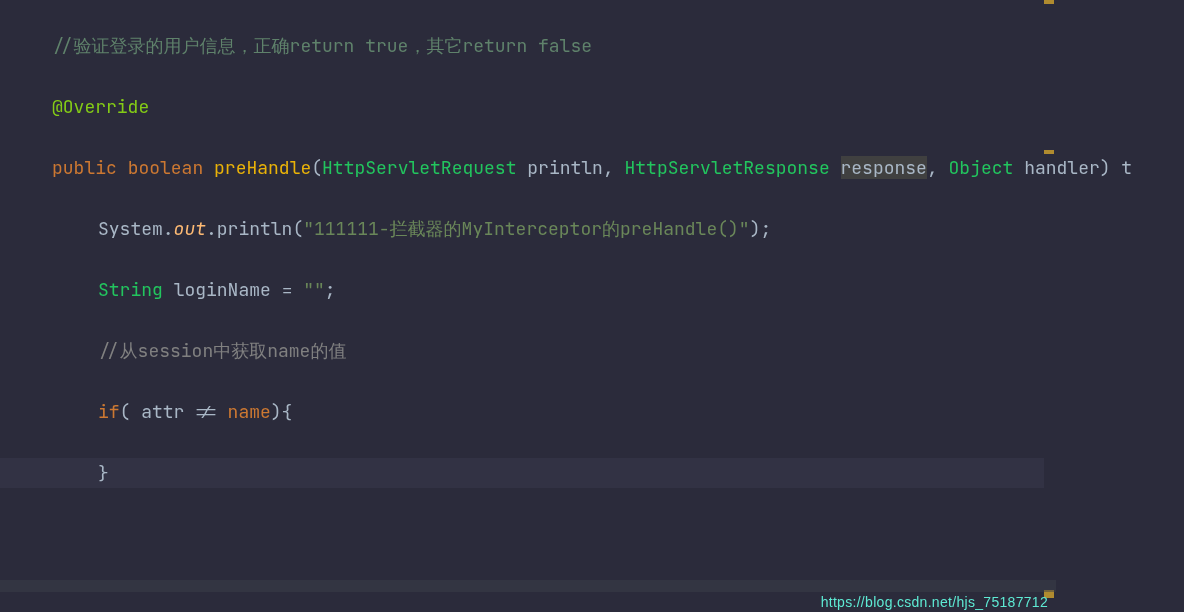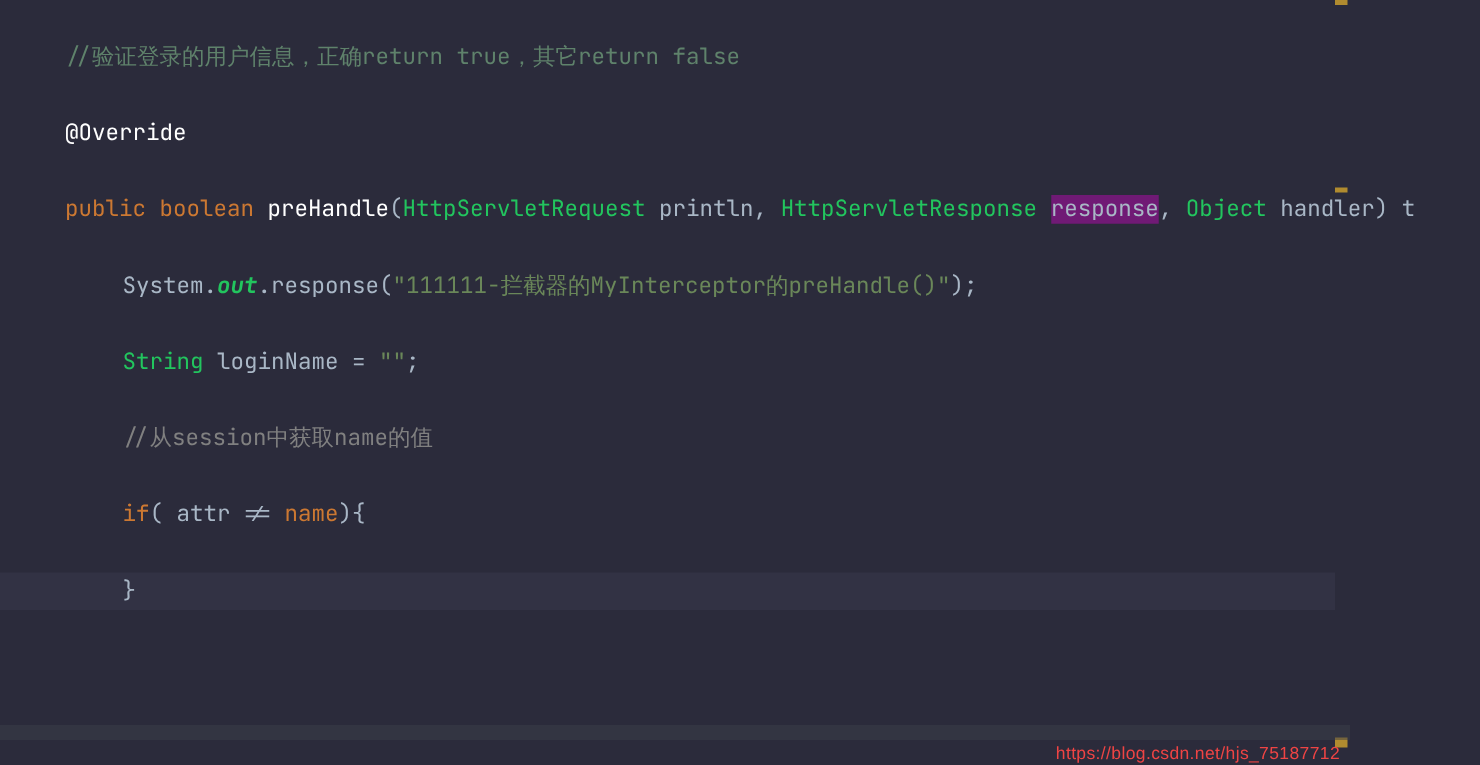--- a/index.html
+++ b/index.html
@@ -1,49 +1,49 @@
 <!DOCTYPE html>
 <html><head>
 <meta charset="utf-8">
 <style>
   html,body{margin:0;padding:0;background:#2b2b3b;width:1184px;height:612px;overflow:hidden;font-family:"JetBrains Mono","Consolas","Menlo",monospace;font-size:18px;}
-  .editor{position:relative;width:1056px;height:612px;background:#2b2b3b;padding-left:24px;}
+  .editor{position:relative;width:1056px;height:612px;background:#2b2b3b;}
   .code{position:absolute;left:0;top:0;right:0;padding:0;white-space:pre;line-height:30.5px;color:#a9b7c6;}
   .line{display:block;padding-left:52px;position:relative;}
   .indent1{padding-left:98px;}
   .indent2{padding-left:144px;}
   .cm{color:#808080;}
   .cm2{color:#5f826b;}
-  .an{color:#ffffff;}
+  .an{color:#84cc16;}
   .kw{color:#cc7832;}
-  .fn{color:#ffffff;}
+  .fn{color:#eab308;}
   .cls{color:#22c55e;}
   .str{color:#6a8759;}
-  .field{color:#22c55e;font-style:italic;font-weight:bold;}
+  .field{color:#fdba74;font-style:italic;}
   .u{text-decoration-color:#687a8a;}
   .hint{color:#787878;background:#353740;padding:0 2px;border-radius:2px;font-size:16px;}
-  .sel{background:#701a75;}
+  .sel{background:#404040;}
   .cursor-line{position:absolute;left:0;right:12px;height:30.5px;background:#323244;z-index:0;}
   .code > *{position:relative;z-index:1;}
   .scrollbar{position:absolute;right:2px;top:0;width:10px;height:100%;}
   .mark{position:absolute;right:0;width:10px;height:4px;}
   .warn{background:#b08b2f;}
-  .watermark{position:absolute;right:8px;bottom:2px;color:#ef4444;font-size:14px;font-family:Arial,sans-serif;letter-spacing:0.3px;}
+  .watermark{position:absolute;right:8px;bottom:2px;color:#5eead4;font-size:14px;font-family:Arial,sans-serif;letter-spacing:0.3px;}
   .bottom-scroll{position:absolute;left:0;right:0;bottom:20px;height:12px;background:#3c3f4a;opacity:0.5;}
 </style>
 </head>
 <body>
 
 <div class="editor">
   <div class="cursor-line" style="top:457.5px;"></div>
   <div class="code">
 <span class="line"><span class="cm2">//验证登录的用户信息，正确return true，其它return false</span></span>
 <span class="line"><span class="an">@Override</span></span>
 <span class="line"><span class="kw">public</span> <span class="kw">boolean</span> <span class="fn">preHandle</span>(<span class="cls">HttpServletRequest</span> <span>println</span><span>, </span><span class="cls">HttpServletResponse</span> <span class="sel">response</span>, <span class="cls">Object</span> <span>handler</span><span>) t</span></span>
-<span class="line indent1"><span>System.</span><span class="field">out</span><span>.response(</span><span class="str">"111111-拦截器的MyInterceptor的preHandle()"</span><span>);</span></span>
+<span class="line indent1"><span>System.</span><span class="field">out</span><span>.println(</span><span class="str">"111111-拦截器的MyInterceptor的preHandle()"</span><span>);</span></span>
 <span class="line indent1"><span class="cls">String</span> <span class="u">loginName</span><span> = </span><span class="str">""</span><span>;</span></span>
 <span class="line indent1"><span class="cm">//从session中获取name的值</span></span>
 <span class="line indent1"><span class="kw">if</span><span>( attr != </span><span class="kw">name</span><span>){</span></span>
 <span class="line indent1"><span>}</span></span>
 <span class="line indent1"><span></span></span>
 
 
 
 
 

